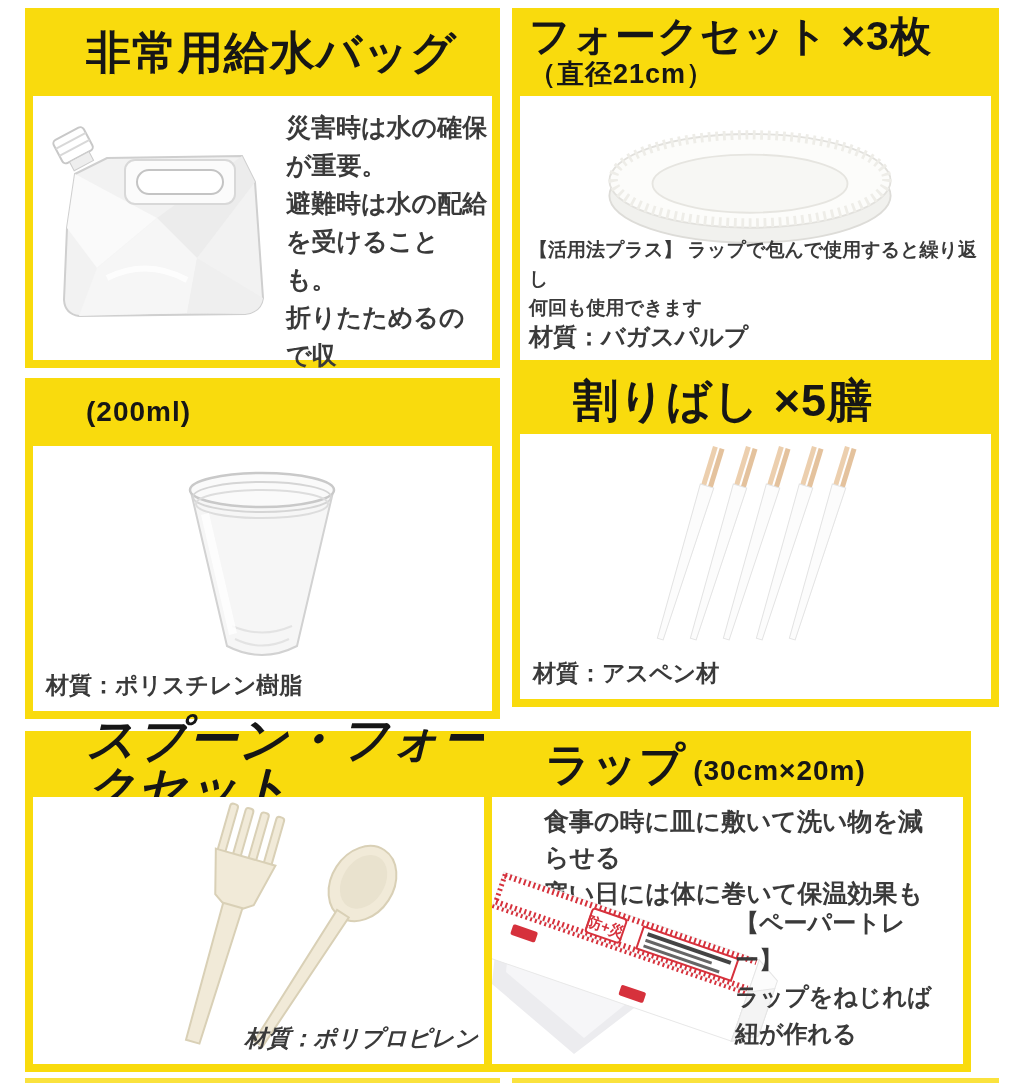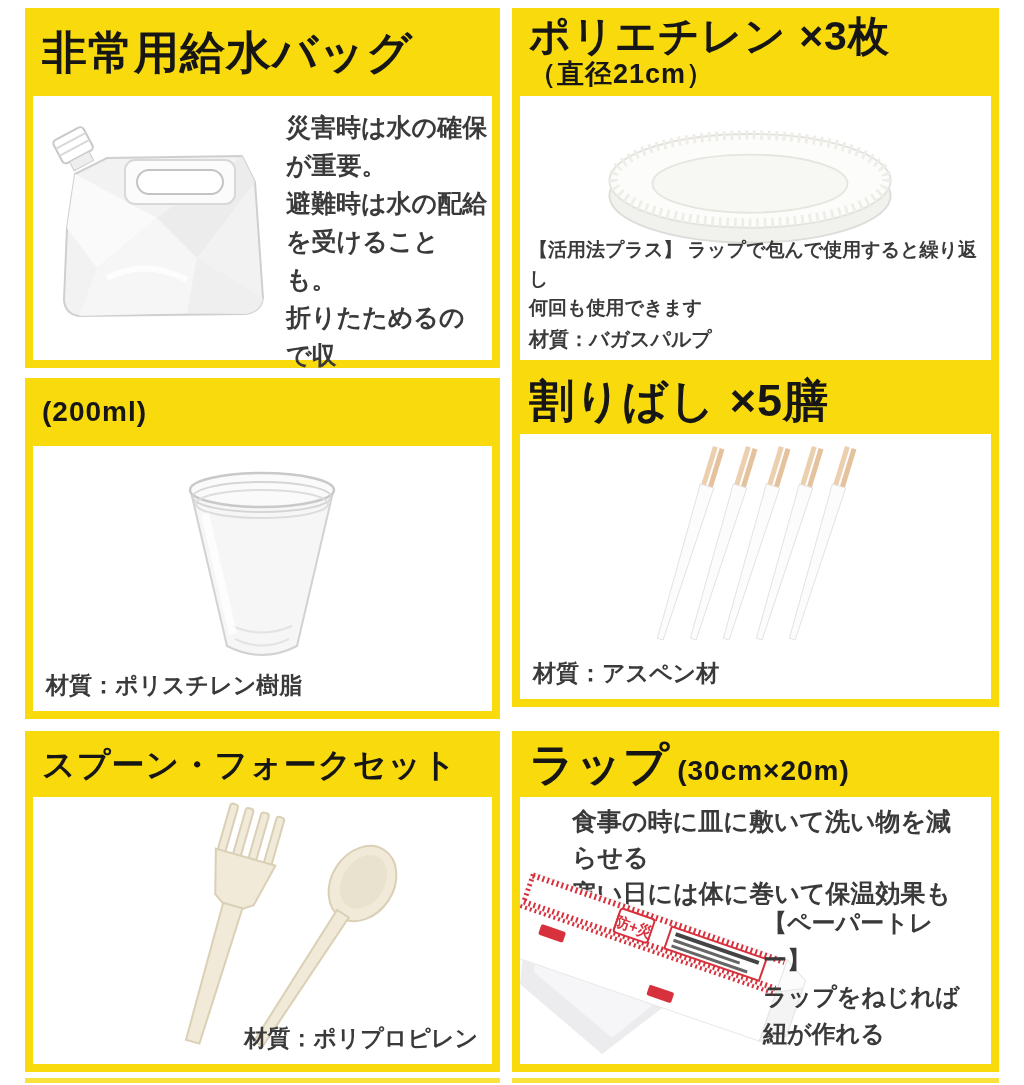--- a/index.html
+++ b/index.html
@@ -16,66 +16,66 @@
     overflow:hidden;
     font-family:"Liberation Sans", sans-serif;
     color:var(--body);
   }
   .card{position:absolute;background:var(--yellow);}
   .c1{left:25px;  top:8px;   width:475px;height:360px;}
   .c2{left:512px; top:8px;   width:487px;height:360px;}
   .c3{left:25px;  top:378px; width:475px;height:341px;}
   .c4{left:512px; top:366px; width:487px;height:341px;}
   .c5{left:25px;  top:731px; width:475px;height:341px;}
-  .c6{left:512px; top:731px; width:487px;height:341px;}
+  .c6{left:484px; top:731px; width:487px;height:341px;}
 
   .inner{position:absolute;left:8px;right:8px;bottom:8px;background:#ffffff;}
   .c1 .inner,.c2 .inner{top:88px;}
   .c3 .inner,.c4 .inner{top:68px;padding-left:30px;}
   .c5 .inner,.c6 .inner{top:66px;}
 
   .hdr{
     position:absolute;left:0;right:0;top:0;
     display:flex;align-items:baseline;
     padding-left:17px;color:var(--ink);
     font-weight:900;letter-spacing:1px;
   }
   .c1 .hdr,.c2 .hdr{height:88px;}
   .c3 .hdr,.c4 .hdr{height:68px;}
   .c5 .hdr,.c6 .hdr{height:66px;}
   .hdr{align-items:center;}
-  .hdr .row{display:flex;align-items:baseline;gap:7px;}
+  .hdr .row{display:flex;align-items:baseline;gap:7px;margin-left:44px;}
 
   .t-main{font-size:45px;line-height:1;}
   .c2 .t-main{font-size:41px;}
-  .c5 .t-main{font-size:33px;}
+  .c5 .t-main{font-size:49px;font-style:italic;}
   .t-sub{font-size:28px;line-height:1;}
   .c2 .hdr{flex-direction:column;align-items:flex-start;justify-content:center;gap:4px;}
   .t-line2{font-size:27px;line-height:1;}
 
   .desc{font-weight:700;color:var(--body);white-space:pre-line;}
   .mat{position:absolute;font-weight:700;color:var(--body);}
 
   
   .img1{position:absolute;left:4px;top:12px;width:240px;height:235px;}
   .desc1{position:absolute;left:253px;top:12px;width:202px;font-size:25px;line-height:38px;}
   .mat1{left:253px;bottom:10px;font-size:23px;}
   
   .img2{position:absolute;left:80px;top:2px;width:300px;height:160px;}
   .desc2{position:absolute;left:9px;bottom:38px;width:460px;font-size:19px;line-height:29px;}
-  .mat2{left:9px;bottom:7px;font-size:20px;}
+  .mat2{left:9px;bottom:7px;font-size:24px;}
   
   .img3{position:absolute;left:142px;top:8px;width:175px;height:215px;}
   .mat3{left:13px;bottom:10px;font-size:23px;}
   
   .img4{position:absolute;left:118px;top:6px;width:230px;height:235px;}
   .mat4{left:13px;bottom:10px;font-size:23px;}
   
   .img5{position:absolute;left:50px;top:0px;width:360px;height:265px;}
-  .mat5{right:14px;bottom:10px;font-size:23px;}
+  .mat5{right:14px;bottom:10px;font-size:23px;font-style:italic;}
   
   .desc6{position:absolute;left:52px;top:6px;width:418px;font-size:25px;line-height:36px;}
   .img6{position:absolute;left:0px;top:55px;width:335px;height:205px;}
   .tip6{position:absolute;right:10px;bottom:12px;width:218px;font-size:24px;line-height:37px;}
 
   .strip{position:absolute;height:5px;background:var(--yellow);opacity:.8;}
   .strip-l{left:25px;top:1078px;width:475px;}
   .strip-r{left:512px;top:1078px;width:487px;}
 </style>
 </head>
@@ -110,21 +110,21 @@
 が重要。
 避難時は水の配給
 を受けることも。
 折りたためるので収
 納にも便利</div>
     </div>
   </section>
 
   <section class="card c2">
     <header class="hdr">
-      <span class="t-main">ポリエチレン ×3枚</span>
+      <span class="t-main">フォークセット ×3枚</span>
       <span class="t-line2">（直径21cm）</span>
     </header>
     <div class="inner">
       <svg class="img2" viewBox="0 0 320 170">
         <ellipse cx="160" cy="104" rx="150" ry="50" fill="#f1f1ee" stroke="#dddcd8" stroke-width="2"></ellipse>
         <ellipse cx="160" cy="88" rx="150" ry="50" fill="#fcfcfa" stroke="#e2e1dd" stroke-width="2"></ellipse>
         <ellipse cx="160" cy="86" rx="146" ry="47" fill="none" stroke="#eeede8" stroke-width="10" stroke-dasharray="3 5"></ellipse>
         <ellipse cx="160" cy="91" rx="104" ry="31" fill="#f7f7f4" stroke="#e6e5e0" stroke-width="2"></ellipse>
       </svg>
       <div class="desc desc2">【活用法プラス】 ラップで包んで使用すると繰り返し

